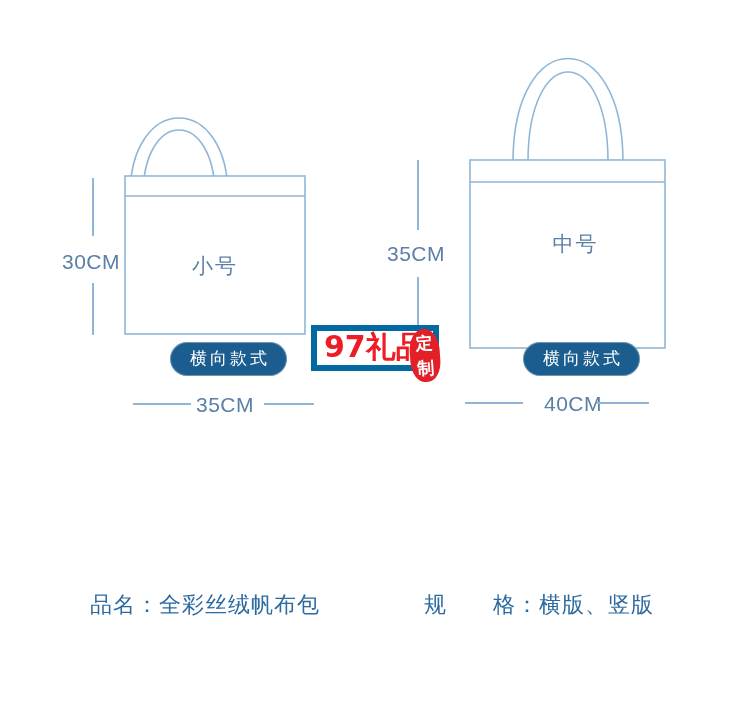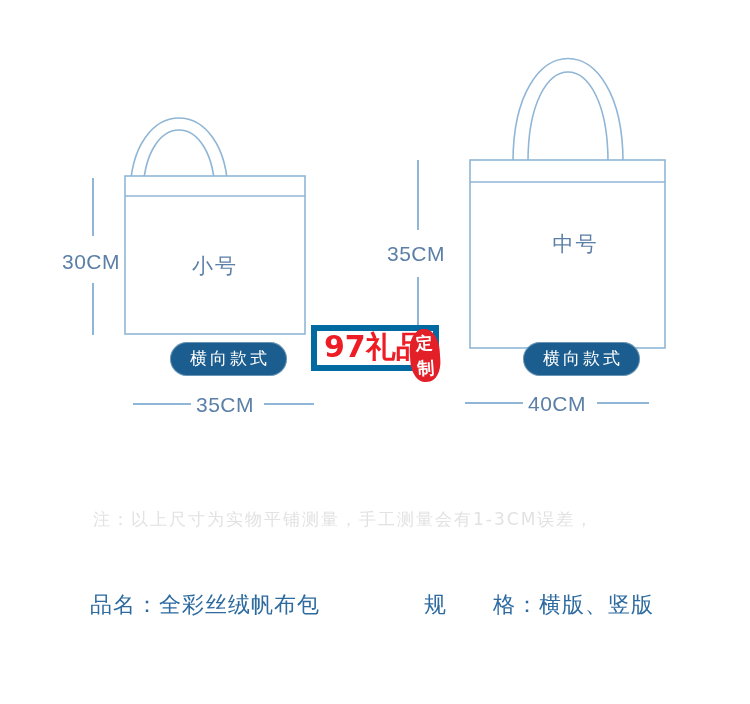--- a/index.html
+++ b/index.html
@@ -154,31 +154,30 @@
     </svg>
 
     <div class="abs" style="left:42px; top:160px; width:2px; height:70px; background:#8fb6d6;"></div>
     <div class="dim-label" style="left:12px; top:242px;">35CM</div>
     <div class="abs" style="left:42px; top:277px; width:2px; height:72px; background:#8fb6d6;"></div>
 
     <div class="bag-name" style="left:103px; top:230px; width:195px;text-align:center;">中号</div>
     <div class="pill" style="left:148px; top:294px;">横向款式</div>
 
     <div class="abs" style="left:90px; top:402px; width:58px; height:2px; background:#8fb6d6;"></div>
-    <div class="dim-label" style="left:153px; top:392px;">40CM</div>
+    <div class="dim-label" style="left:169px; top:392px;">40CM</div>
     <div class="abs" style="left:222px; top:402px; width:52px; height:2px; background:#8fb6d6;"></div>
   </div>
 
   <div class="wm-box" style="left:311px; top:325px;">97礼品</div>
   <div class="wm-stamp" style="left:410px; top:329px;">
     <span>定</span>
     <span>制</span>
   </div>
 
-  <div class="note-line" style="left:93px; top:508px;">注：以上尺寸为实物平铺测量，手工测量会有1-3CM误差，</div>
 
   <div class="spec" style="left:90px; top:590px;">
     <span>品名：</span><span>全彩丝绒帆布包</span>
   </div>
   <div class="spec" style="left:424px; top:590px;">
     <span>规　　格：</span><span>横版、竖版</span>
   </div>
 
 </div>
 

